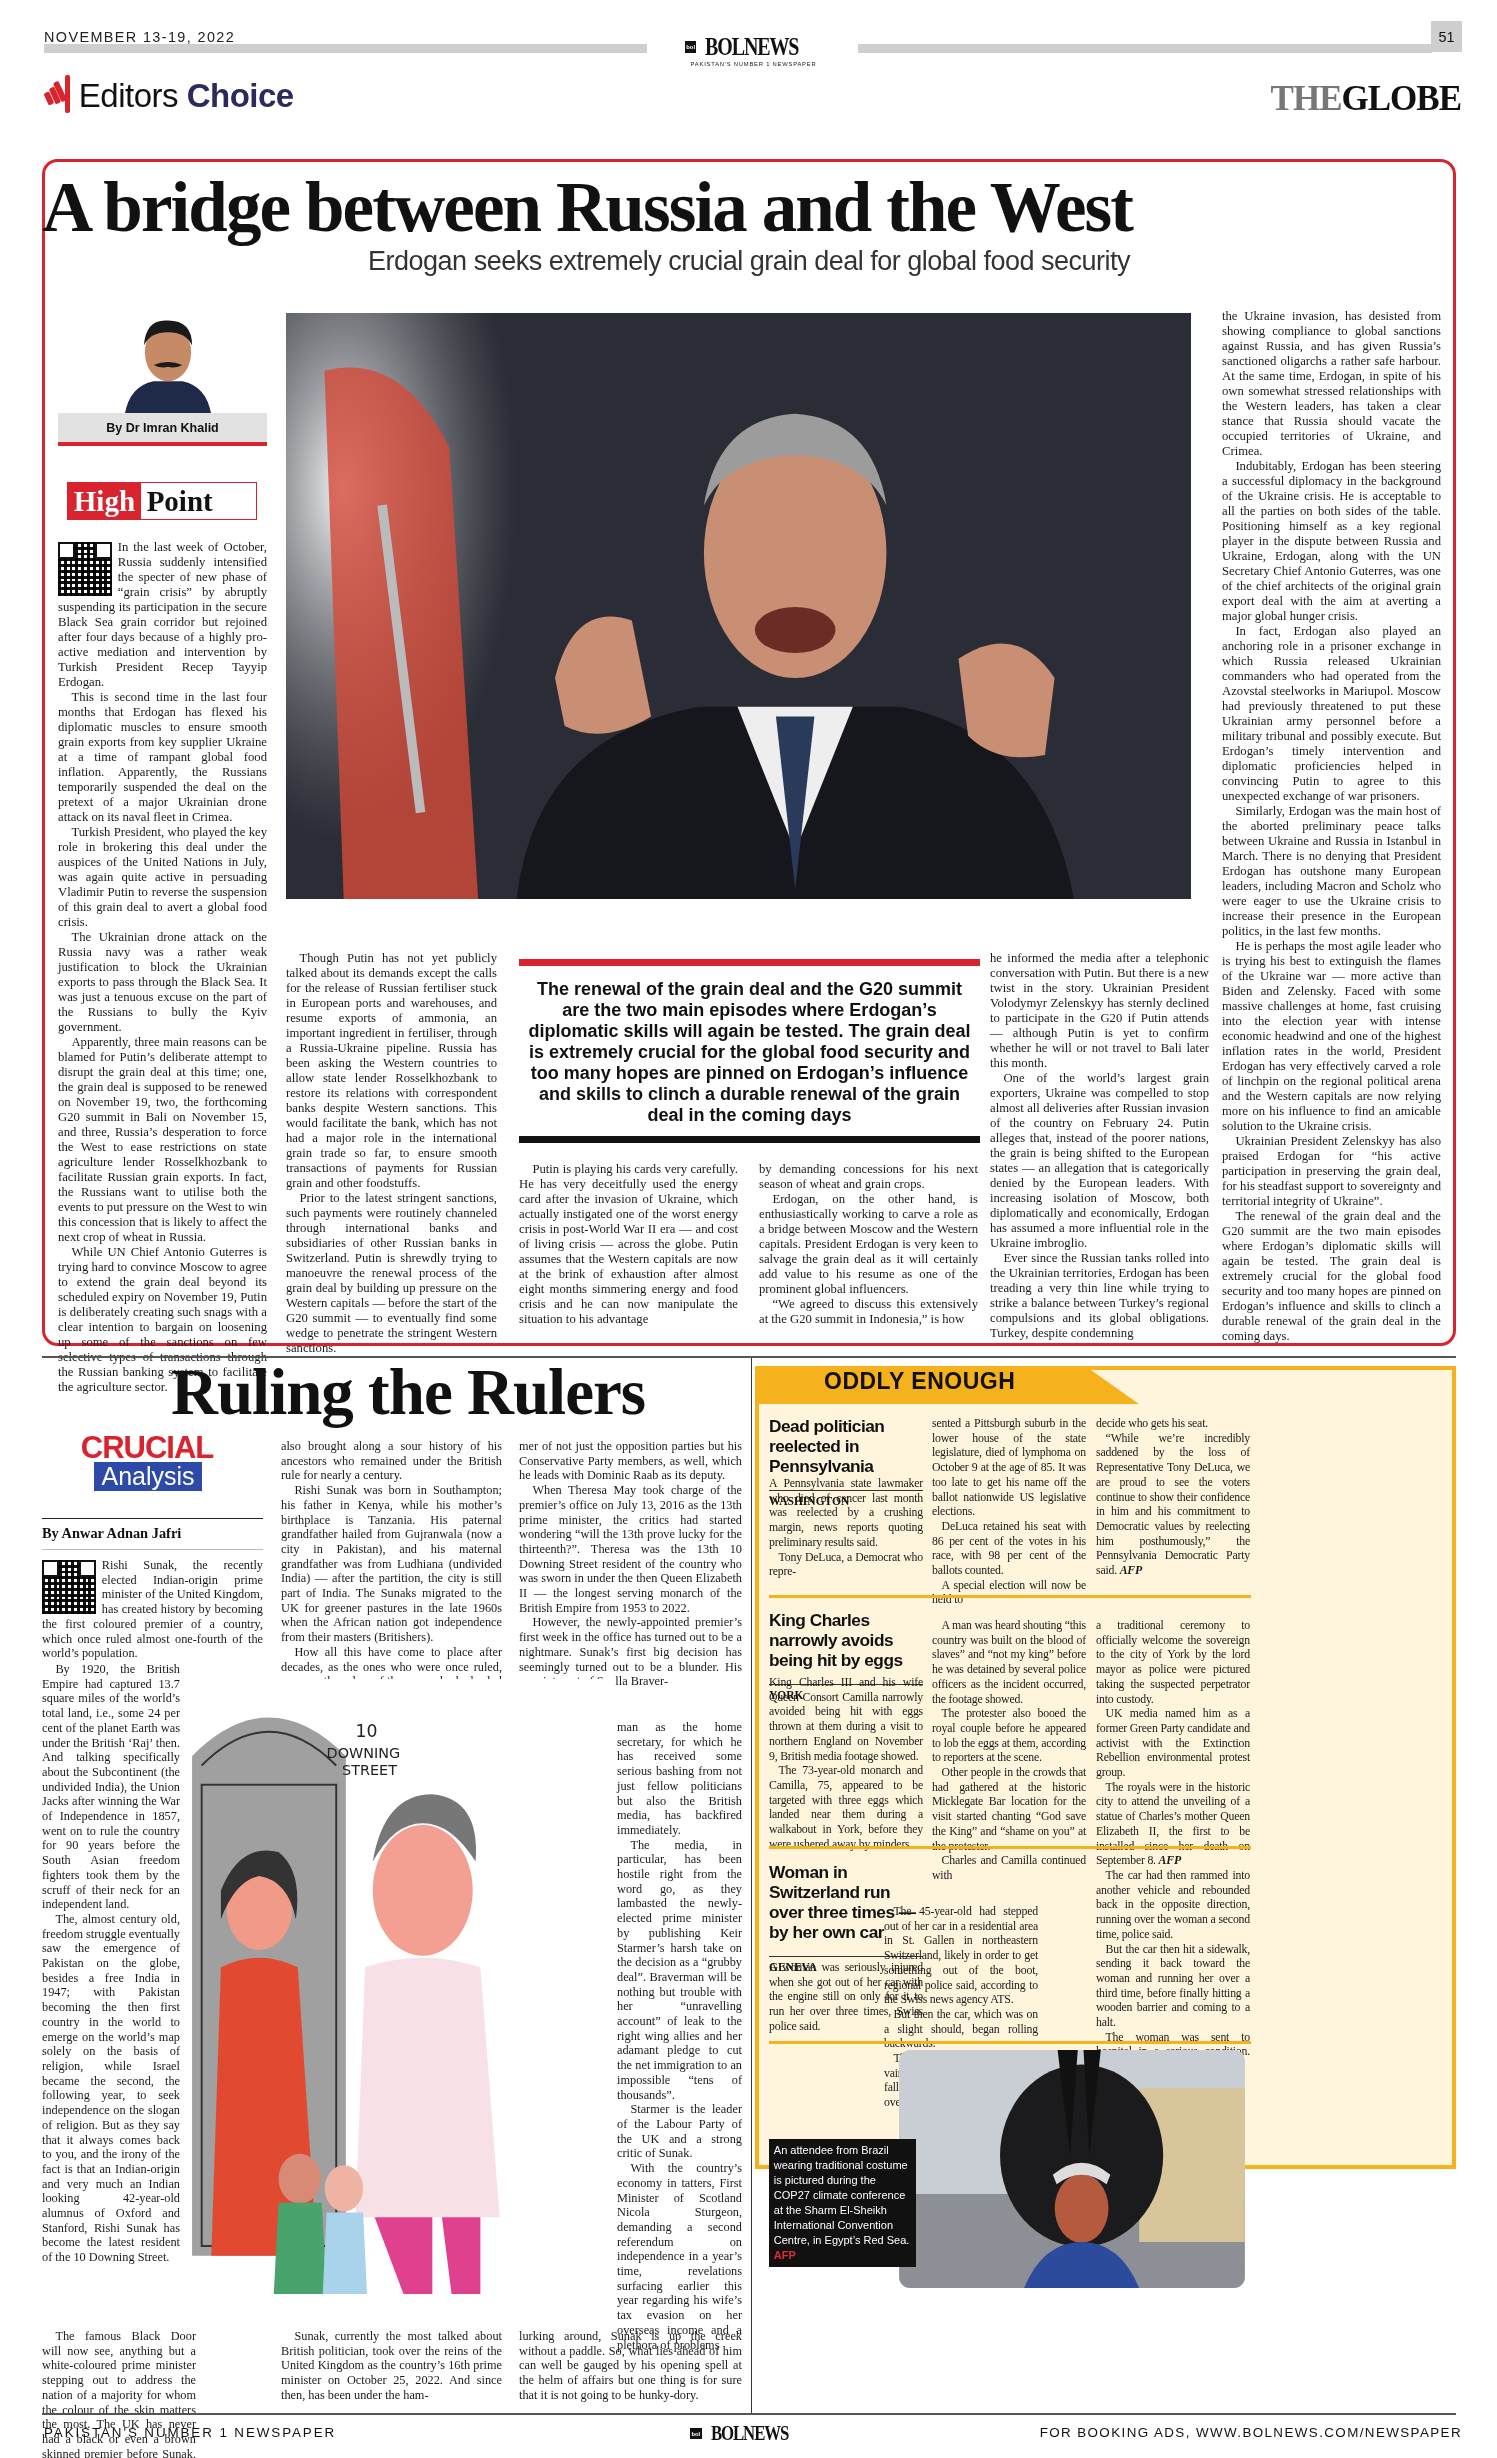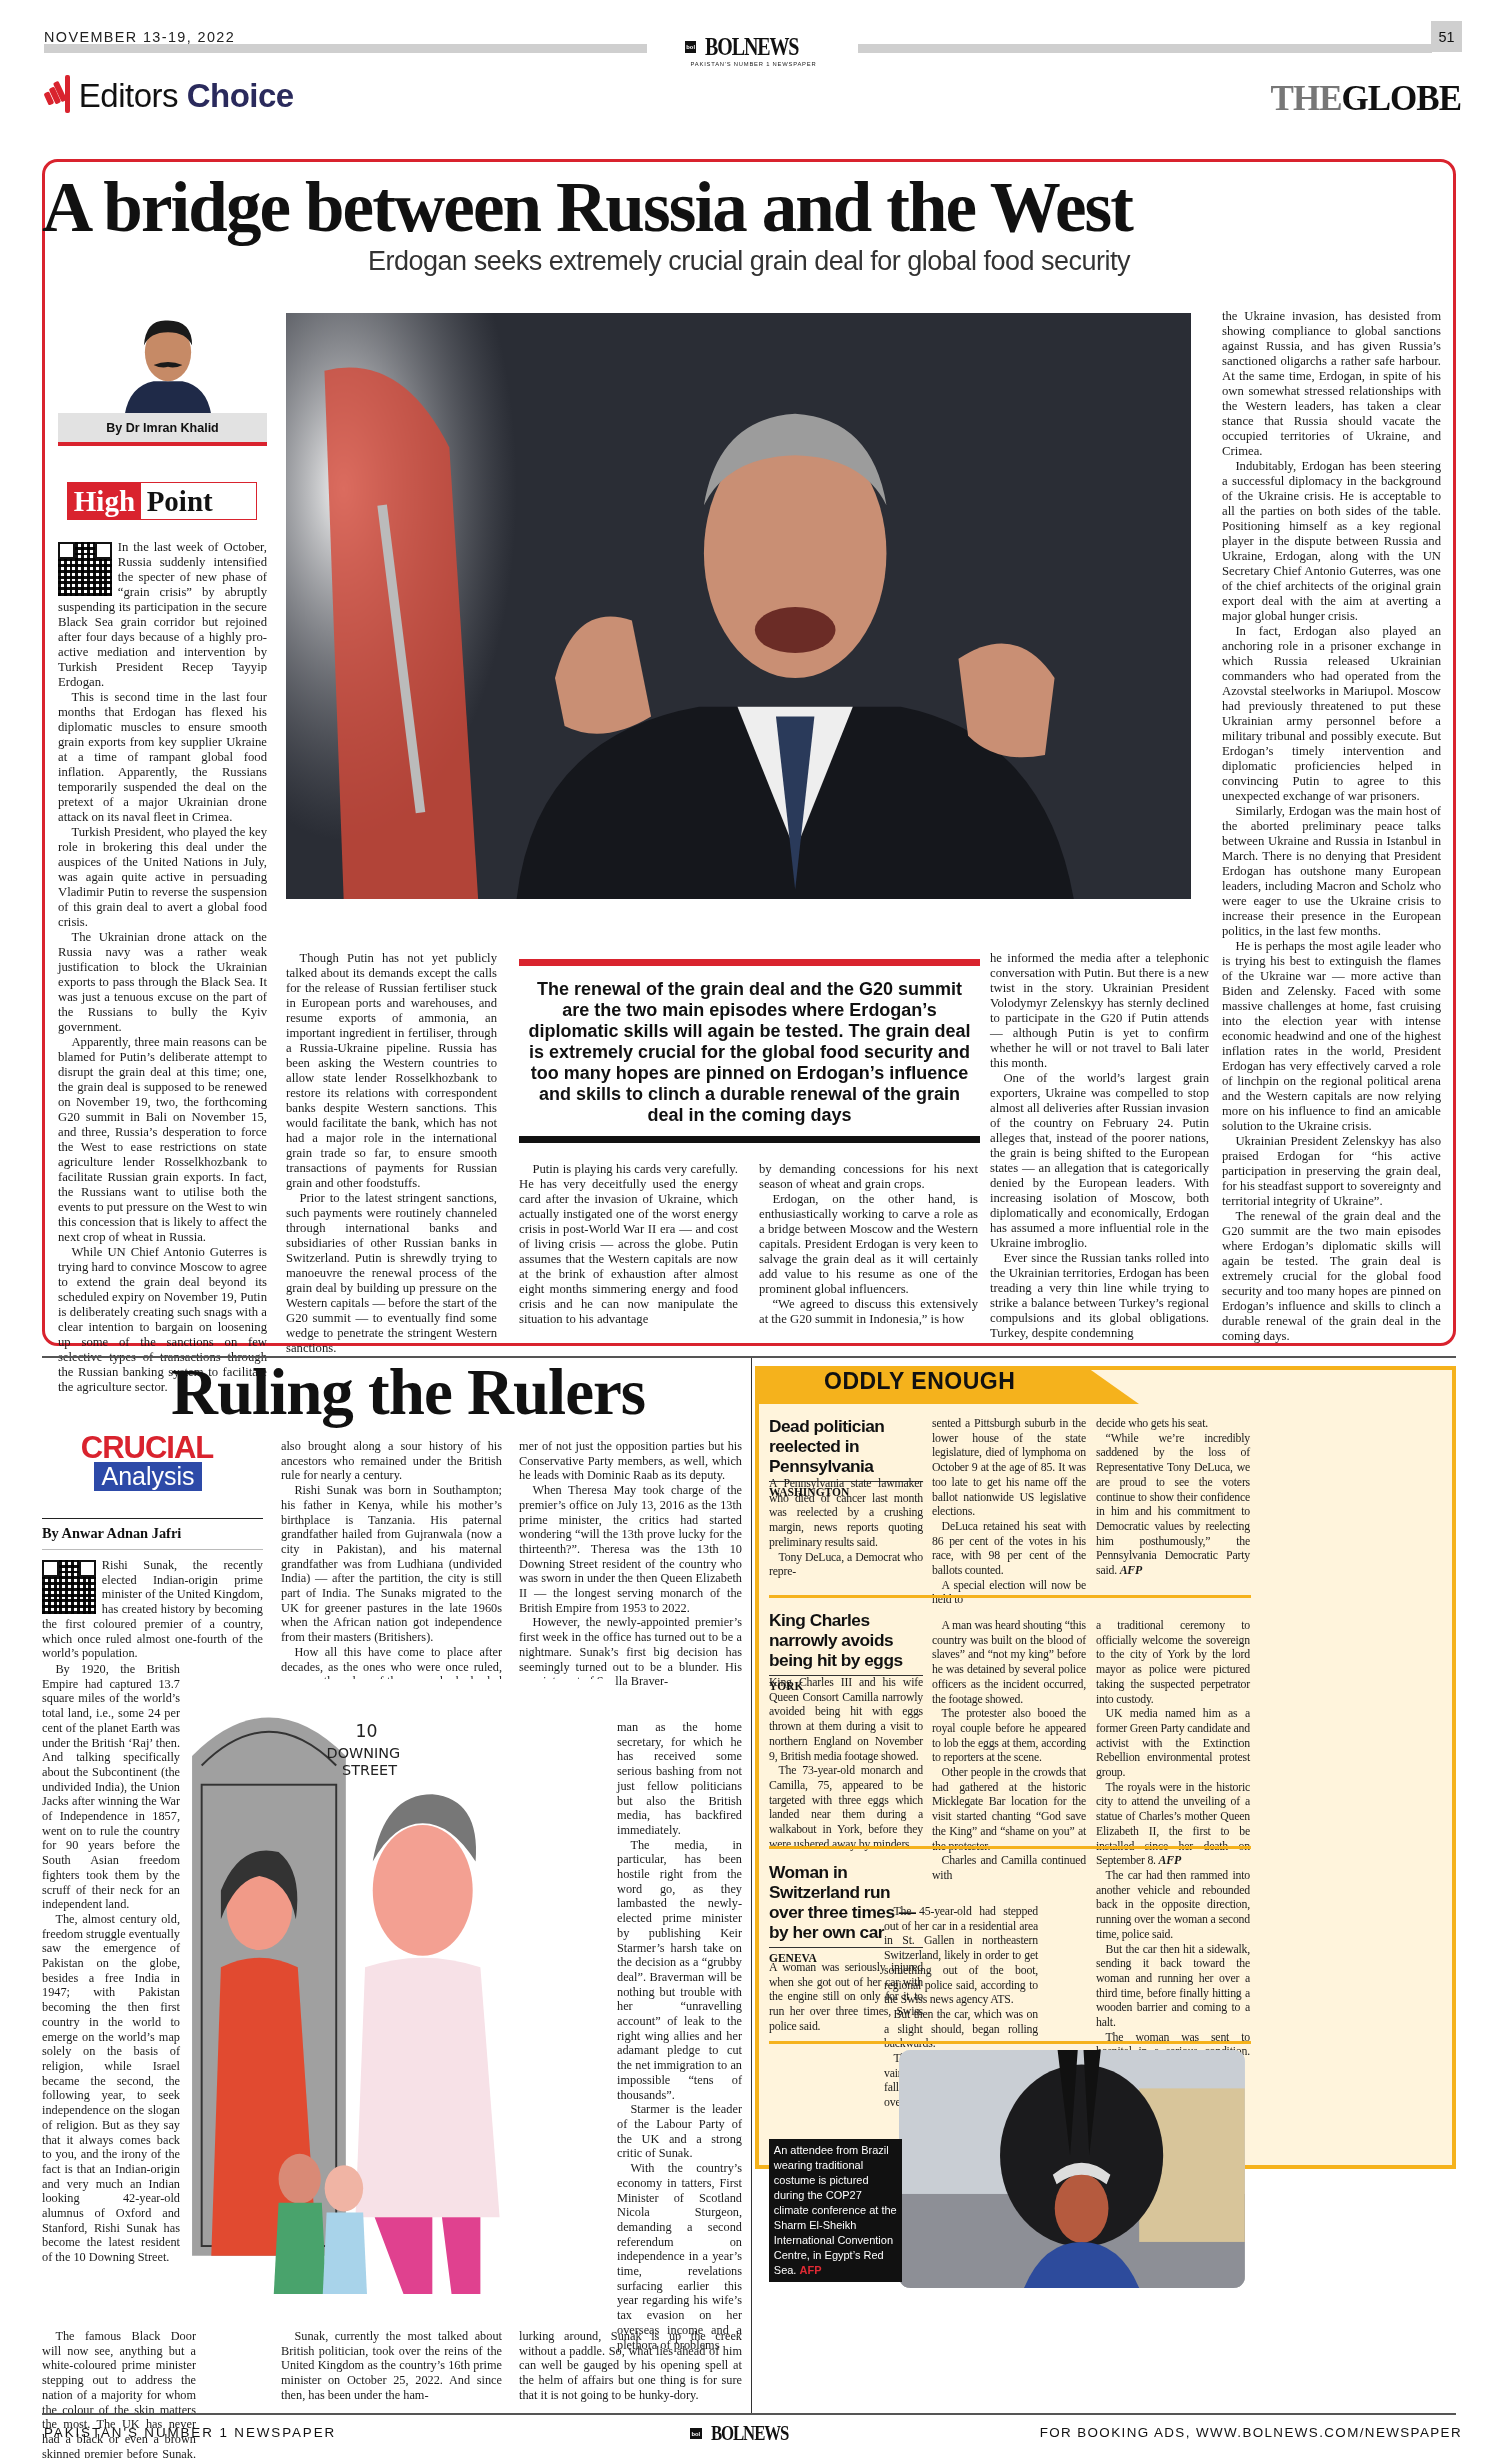--- a/index.html
+++ b/index.html
@@ -64,29 +64,29 @@
   .crucial .c2 { font-family: "Liberation Sans", sans-serif; font-size: 25px; color: #fff; background: #2d4aa8; line-height: 29px; width: 108px; margin-left: 19px; }
   .byline2 { left: 42px; top: 1518px; width: 221px; border-top: 1.9px solid #222; padding-top: 5.8px; font-family: "Liberation Serif", serif; font-weight: bold; font-size: 14.4px; }
   .byline2-rule { left: 42px; top: 1549px; width: 221px; height: 1px; background: #bbb; }
 
   .cartoon { left: 202px; top: 1585px; width: 500px; height: 557px; overflow: hidden; }
 
   
   .odd-wrap { left: 755px; top: 1366px; width: 701px; height: 803px; border: 4.8px solid #f5b21c; background: #fff4dc; }
   .odd-tab { left: 755px; top: 1366px; width: 403px; height: 38px; background: #f5b21c; clip-path: polygon(0 0, 86% 0, 100% 100%, 0 100%); }
   .odd-title { left: 824px; top: 1368px; font-family: "Liberation Sans", sans-serif; font-weight: 900; font-size: 23px; letter-spacing: 0.5px; }
-  .story-head { font-family: "Liberation Sans", sans-serif; font-weight: bold; font-size: 17.3px; line-height: 20px; letter-spacing: -0.5px; border-bottom: 1.9px solid #333; padding-bottom: 5px; }
+  .story-head { font-family: "Liberation Sans", sans-serif; font-weight: bold; font-size: 17.3px; line-height: 20px; letter-spacing: -0.5px; border-bottom: 1.9px solid #333; padding-bottom: 14px; }
   .dateline { font-family: "Liberation Serif", serif; font-weight: bold; font-size: 11.5px; margin-top: 3.8px; }
   .ocol { font-family: "Liberation Serif", serif; font-size: 11.8px; line-height: 14.7px; text-align: justify; color: #1a1a1a; letter-spacing: -0.2px; }
   .ocol p { text-indent: 9.6px; }
   .ocol p.noindent { text-indent: 0; }
   .ocol .afp { font-weight: bold; font-style: italic; }
   .odd-sep { height: 2.9px; background: #f5b21c; }
   .cop-photo { left: 899px; top: 1866px; width: 480px; height: 288px; border-radius: 11.5px; overflow: hidden; background: linear-gradient(180deg, #d9dde2 0%, #bfc5cc 40%, #8f8a80 100%); }
-  .caption { left: 770px; top: 2132px; width: 133px; background: #111; color: #fff; font-family: "Liberation Sans", sans-serif; font-size: 11px; line-height: 15px; padding: 3.8px 4.8px; }
+  .caption { left: 770px; top: 2132px; width: 147px; background: #111; color: #fff; font-family: "Liberation Sans", sans-serif; font-size: 11px; line-height: 15px; padding: 3.8px 4.8px; }
   .caption .afp-red { color: #e02a34; font-weight: bold; }
 
   
   .foot-rule { left: 42px; top: 2413px; width: 1414px; height: 1.9px; background: #555; }
   .foot-left { left: 44px; top: 2425px; font-family: "Liberation Sans", sans-serif; font-size: 13.4px; letter-spacing: 1.9px; }
   .foot-right { right: 36px; top: 2425px; font-family: "Liberation Sans", sans-serif; font-size: 13.4px; letter-spacing: 1.4px; }
   .v-div { left: 751px; top: 1358px; width: 1px; height: 1057px; background: #333; }
 </style>
 </head>
 <body>

